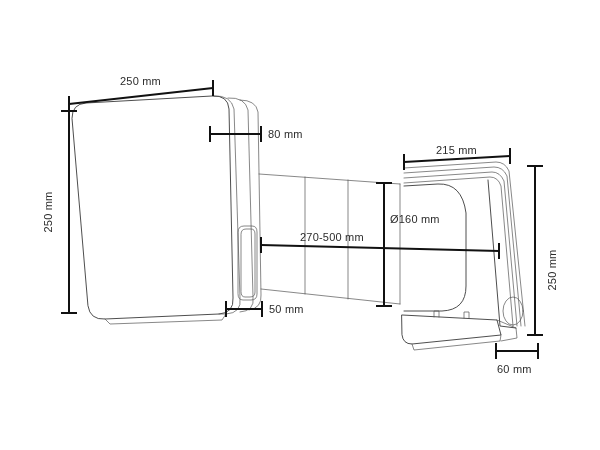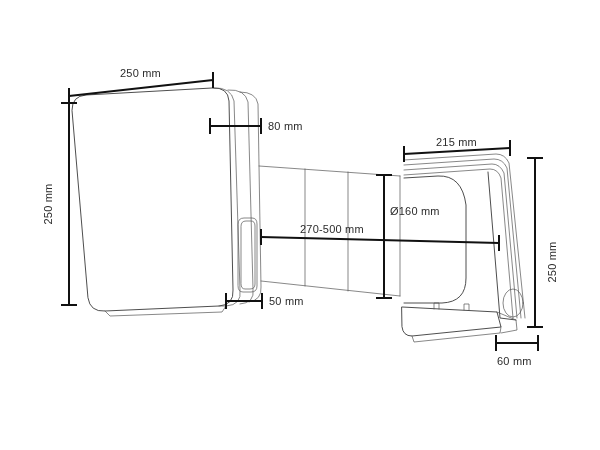--- a/index.html
+++ b/index.html
@@ -12,20 +12,21 @@
     width: 600px;
     height: 450px;
     overflow: hidden;
     font-family: "Liberation Sans", sans-serif;
   }
   #drawing-root {
     position: relative;
     width: 600px;
     height: 374px;
     background: #ffffff;
+    margin-top: 8px;
   }
   svg#tech-drawing {
     display: block;
     width: 600px;
     height: 450px;
   }
   .outline {
     fill: none;
     stroke: #3a3a3a;
     stroke-width: 0.9;

